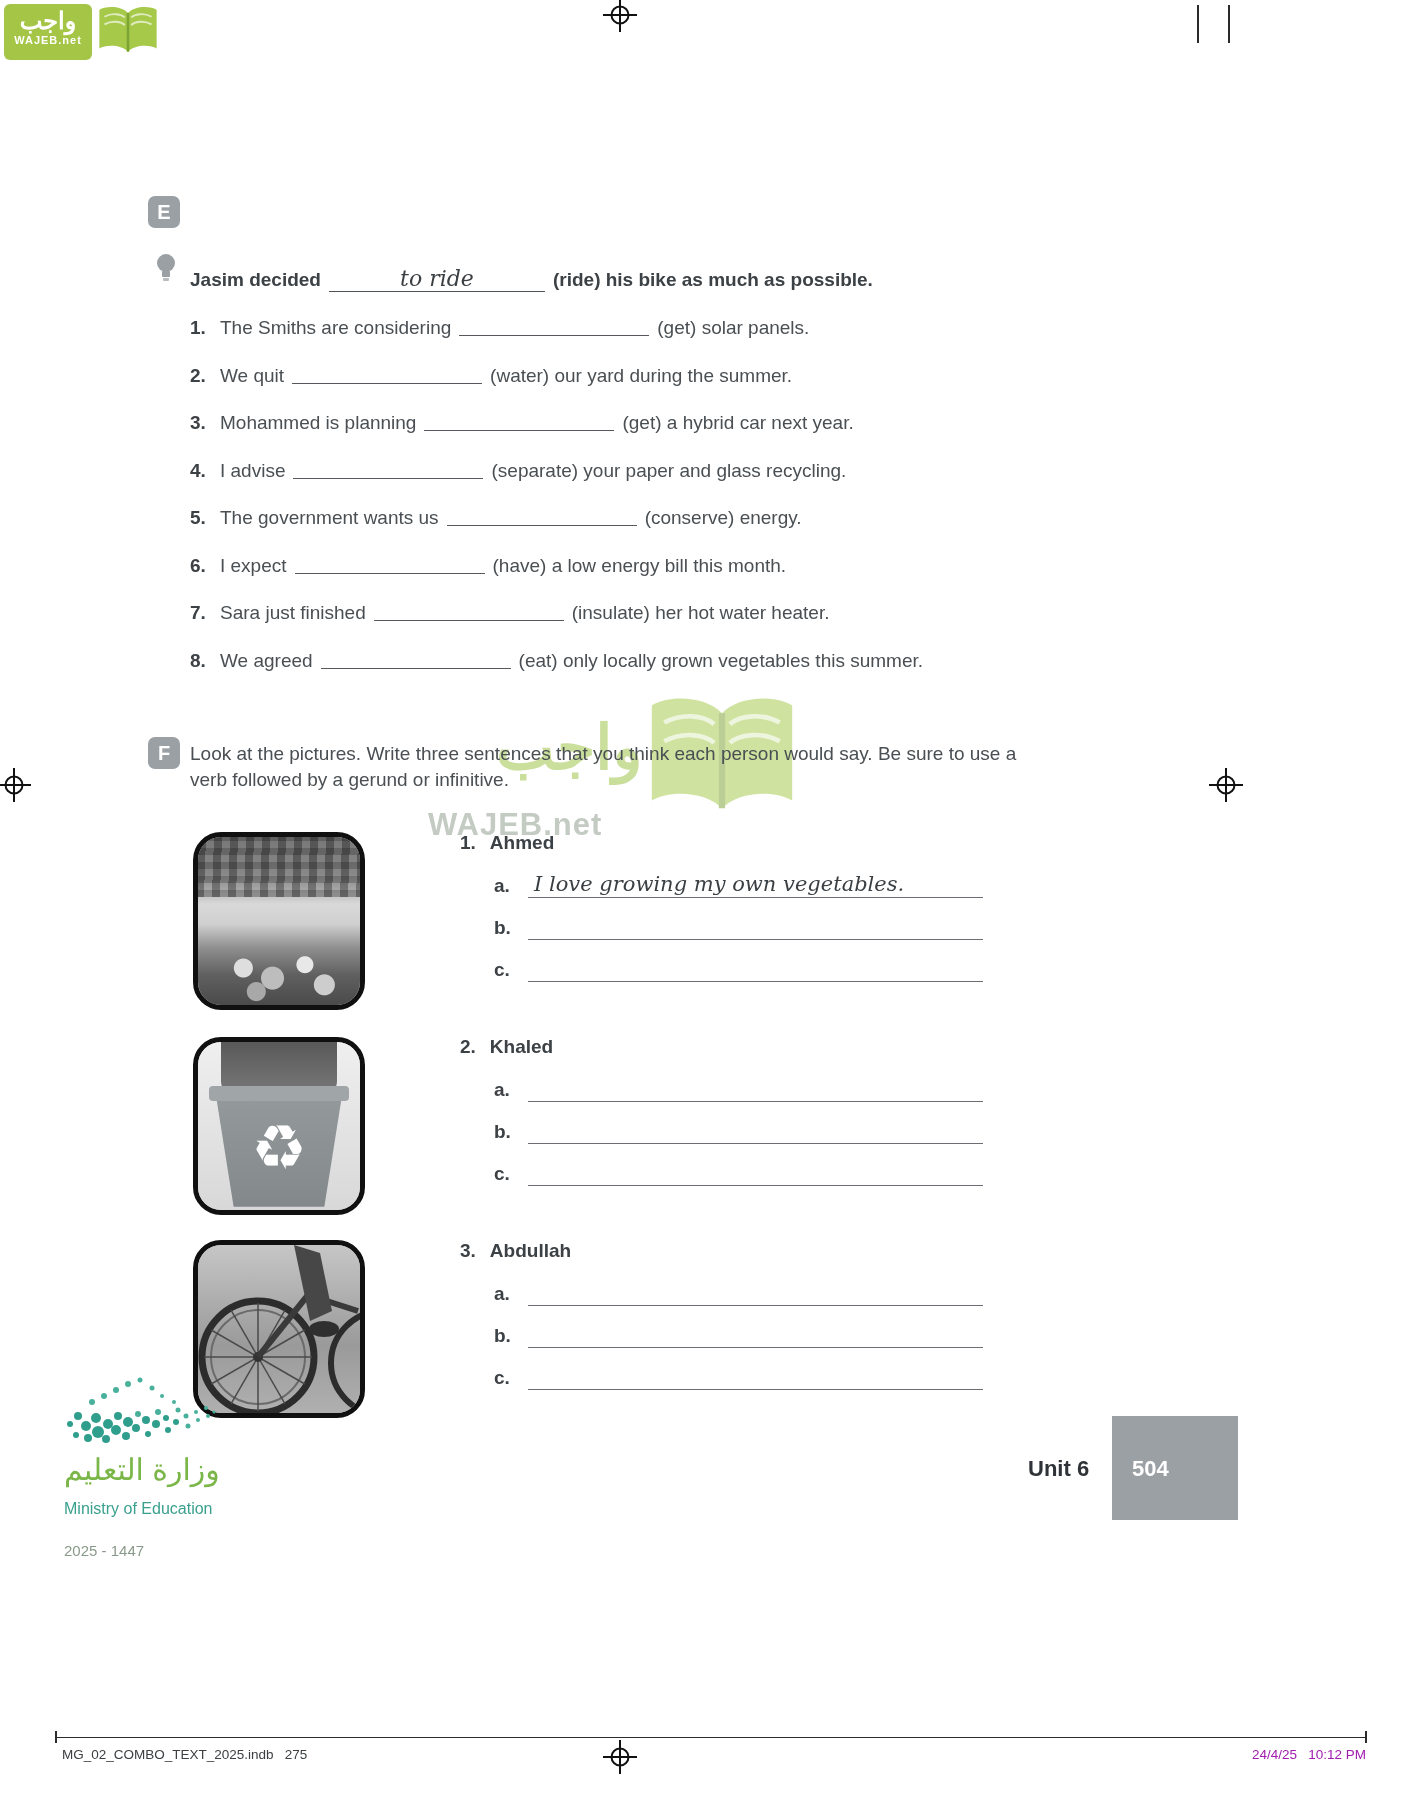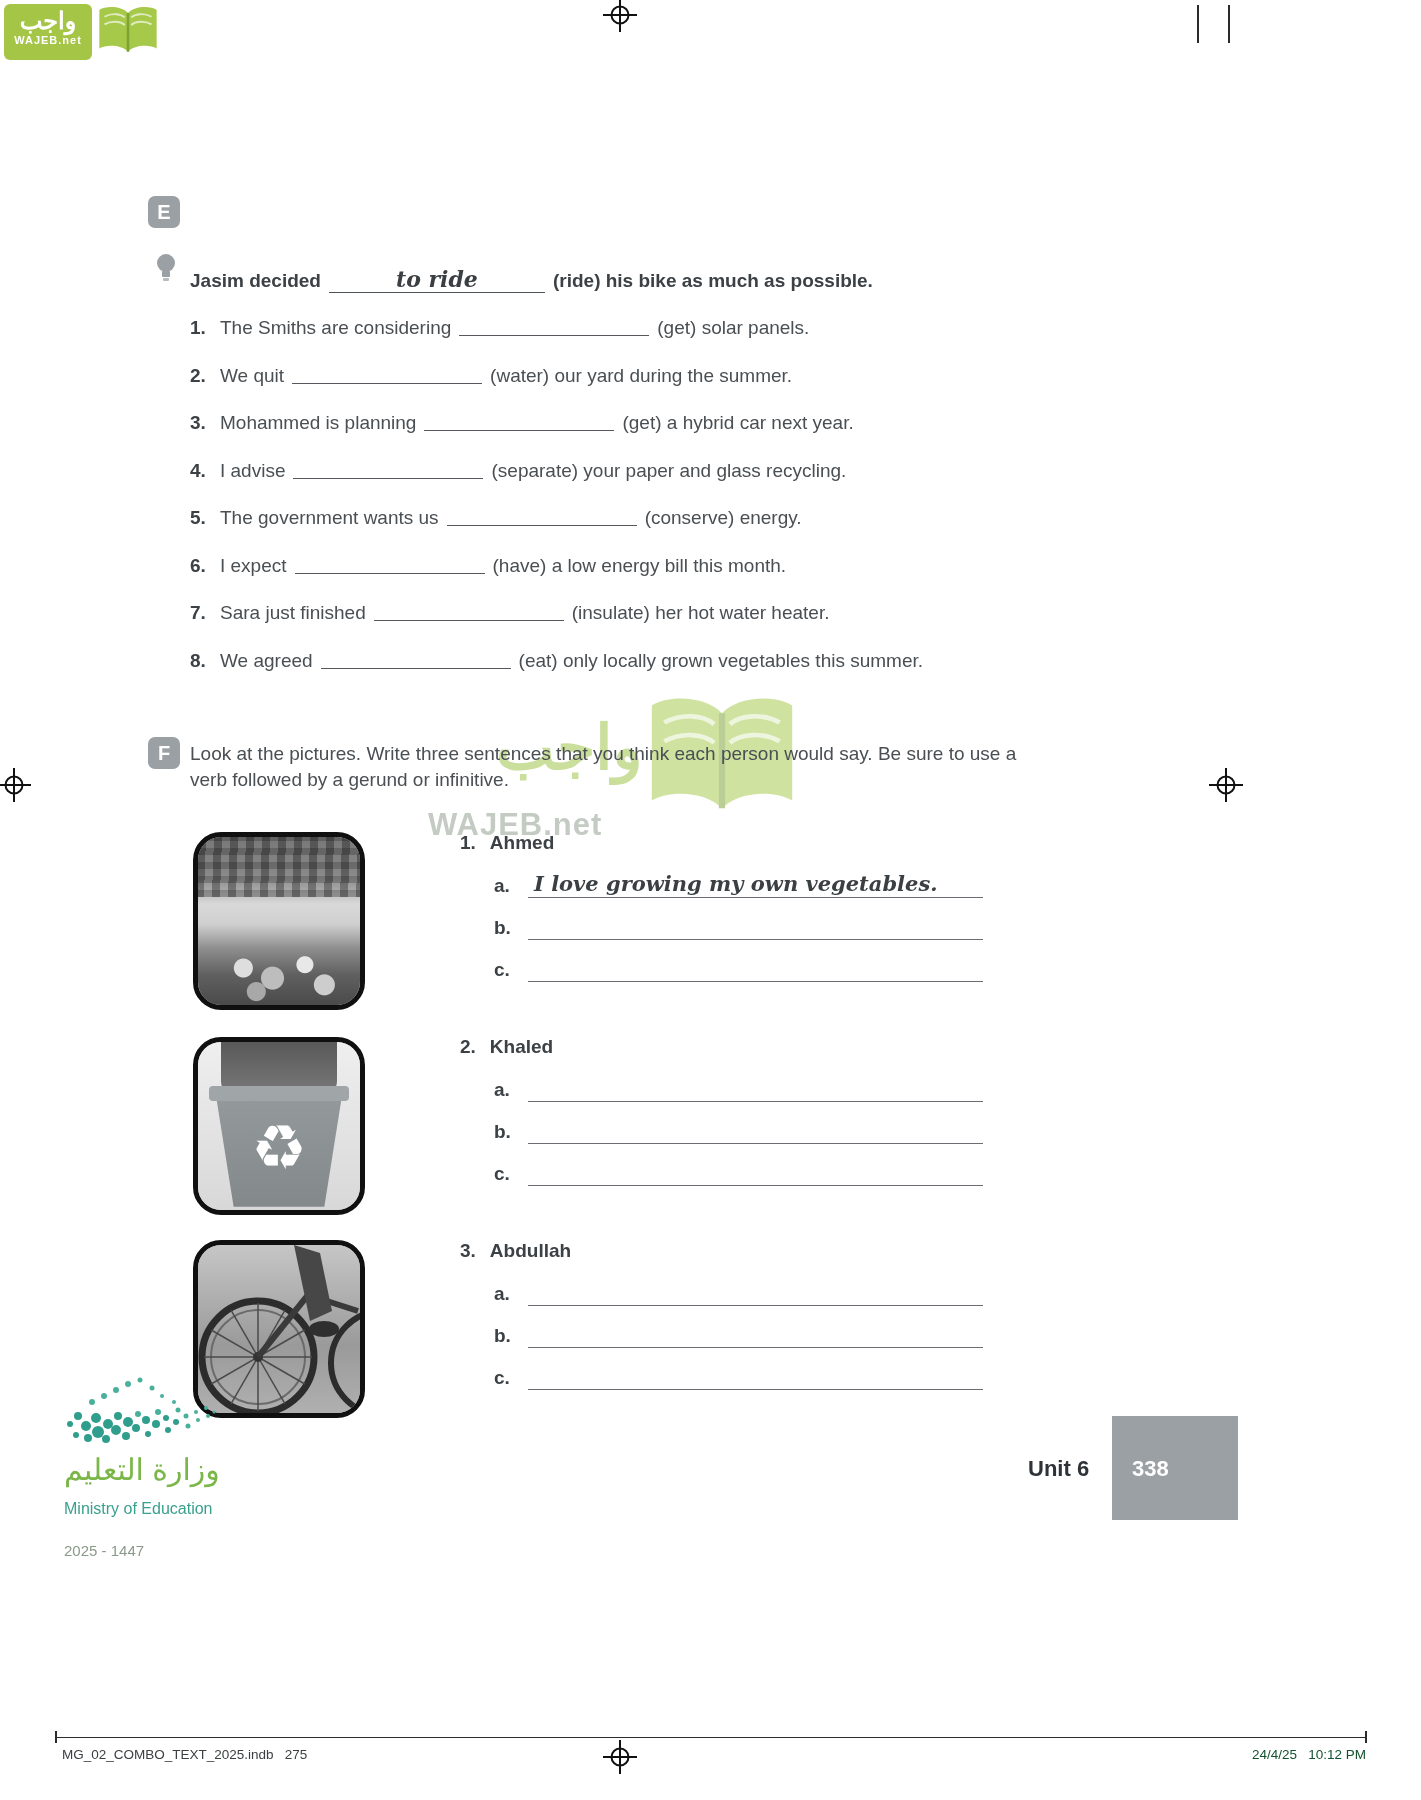--- a/index.html
+++ b/index.html
@@ -26,21 +26,21 @@
 
   
   .ex-letter { position:absolute; width:32px; height:32px; background:#9aa0a4; border-radius:7px; color:#fff;
                font-weight:bold; font-size:20px; display:flex; align-items:center; justify-content:center; }
   .instr { position:absolute; font-size:19px; color:#4a4f53; line-height:26px; }
 
   
   .e-example { position:absolute; left:190px; top:266px; display:flex; align-items:baseline; gap:8px;
                font-weight:bold; font-size:19px; color:#3c4145; z-index:2; }
   .blank-ex { display:inline-block; width:216px; border-bottom:1.6px solid #4e5357; text-align:center; }
-  .hand { font-family:"DejaVu Serif", serif; font-style:italic; font-weight:bold; font-size:22px; color:#3a3f43; }
+  .hand { font-family:"DejaVu Serif", serif; font-style:italic; font-weight:normal; font-size:22px; color:#3a3f43; }
   .bulb { position:absolute; left:155px; top:252px; }
   .e-items { position:absolute; left:190px; top:315px; z-index:2; }
   .e-item { display:flex; align-items:baseline; gap:8px; font-size:19px; color:#4a4f53; margin-bottom:23.5px; }
   .e-num { font-weight:bold; color:#3c4145; width:22px; flex:0 0 22px; }
   .blank-e { display:inline-block; width:190px; height:19px; border-bottom:1.6px solid #55595d; transform:translateY(2px); }
 
   
   .watermark { position:absolute; left:428px; top:693px; width:380px; height:185px; opacity:0.52; z-index:0; }
   .wm-arabic { position:absolute; left:68px; top:18px; font-size:62px; font-weight:bold; color:#9cc243; }
   .wm-latin { position:absolute; left:0px; top:114px; font-size:31px; font-weight:bold; color:#8d9c8c; letter-spacing:1px; }
@@ -86,21 +86,21 @@
   .min-english { position:absolute; left:2px; top:120px; font-size:16px; color:#3aa08e;margin-top:8px; }
   .min-years { position:absolute; left:2px; top:142px; font-size:15px; color:#8a9a8a;margin-top:28px; }
 
   
   .unit-label { position:absolute; left:1028px; top:1456px; font-size:22px; font-weight:bold; color:#2f3337; z-index:2;text-align:center; }
   .page-box { position:absolute; left:1112px; top:1416px; width:126px; height:104px; background:#9ba0a4; z-index:2; }
   .page-num { position:absolute; left:20px; top:40px; color:#ffffff; font-size:22px; font-weight:bold; }
   .print-line { position:absolute; left:55px; top:1737px; width:1311px; height:1px; background:#2b2b2b; }
   .print-tick { position:absolute; width:1.5px; height:12px; background:#2b2b2b; top:1731px; }
   .print-left { position:absolute; left:62px; top:1747px; font-size:13.5px; color:#3c4043; white-space:pre; }
-  .print-right { position:absolute; right:55px; top:1747px; font-size:13.5px; color:#14532d; white-space:pre; }
+  .print-right { position:absolute; right:55px; top:1747px; font-size:13.5px; color:#a21caf; white-space:pre; }
 </style>
 </head>
 <body>
 
 <div class="page">
 
   <svg width="0" height="0" style="position:absolute">
     <defs>
       <symbol id="book" viewBox="0 0 100 88">
         <path d="M50,14 C40,3 16,2 5,9 L5,70 C16,63 40,64 50,75 C60,64 84,63 95,70 L95,9 C84,2 60,3 50,14 Z" fill="#a6c94a"></path>
@@ -380,21 +380,21 @@
           <circle cx="112" cy="30" r="2"></circle>
       </g>
     </svg>
     <div class="min-arabic">وزارة التعليم</div>
     <div class="min-english">Ministry of Education</div>
     <div class="min-years">2025 - 1447</div>
   </div>
 
   <div class="unit-label">Unit 6</div>
   <div class="page-box">
-    <span class="page-num">338</span>
+    <span class="page-num">504</span>
   </div>
 
   <div class="print-line"></div>
   <div class="print-tick" style="left:55px;"></div>
   <div class="print-tick" style="left:1365px;"></div>
   <div class="print-left">MG_02_COMBO_TEXT_2025.indb   275</div>
   <div class="print-right">24/4/25   10:12 PM</div>
 
 </div>
 

